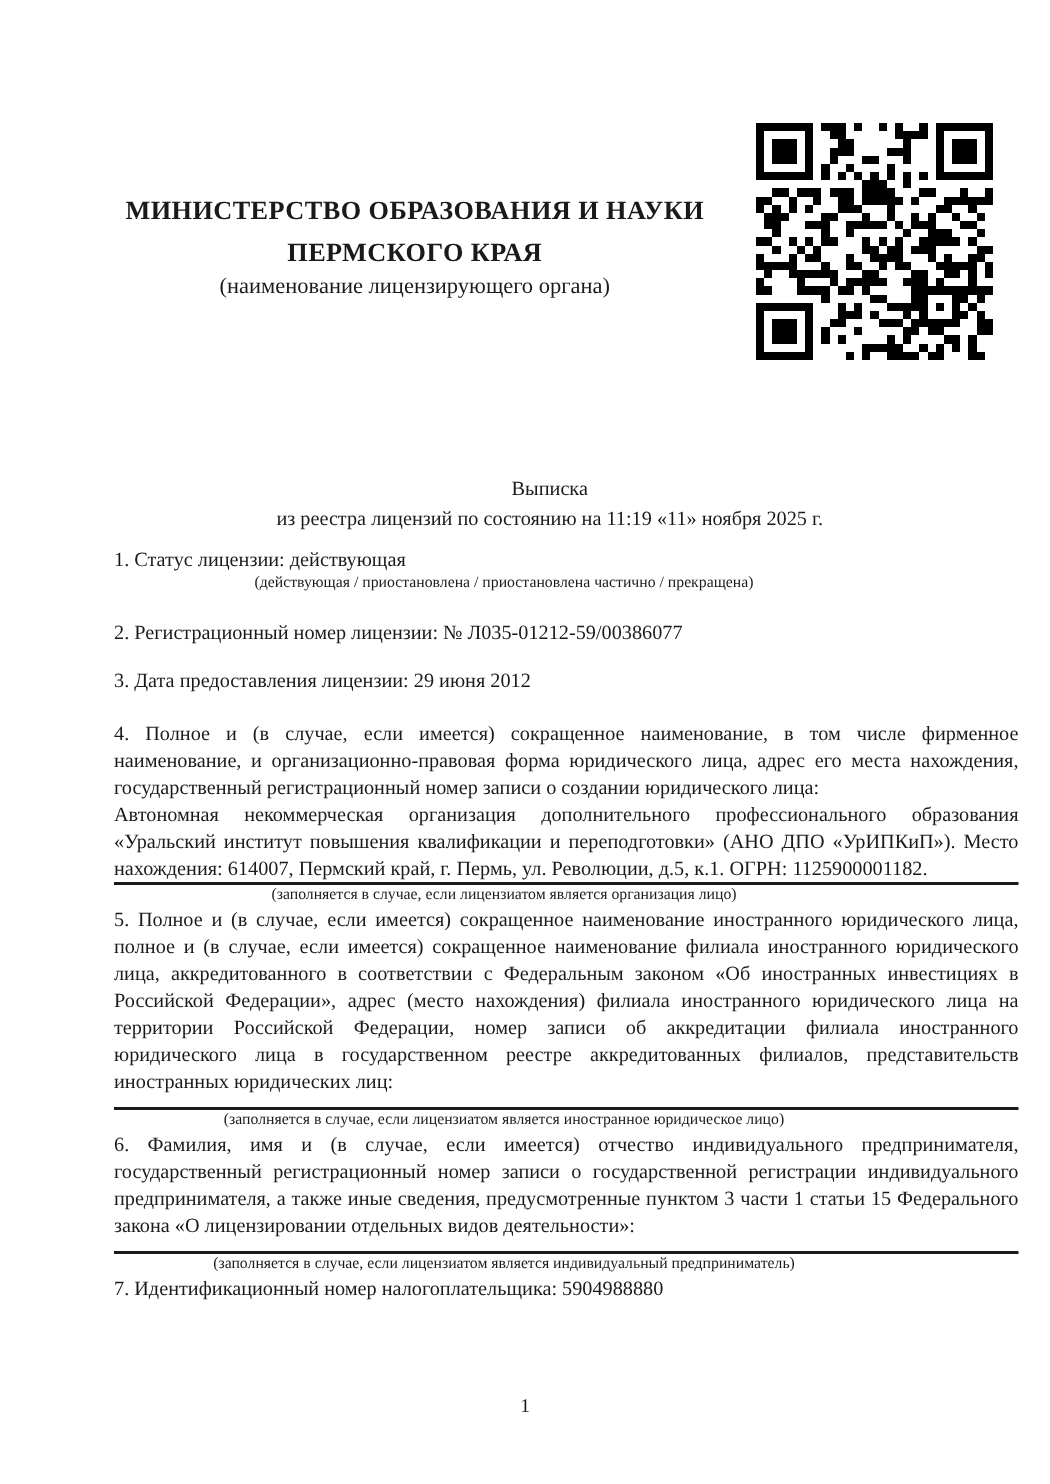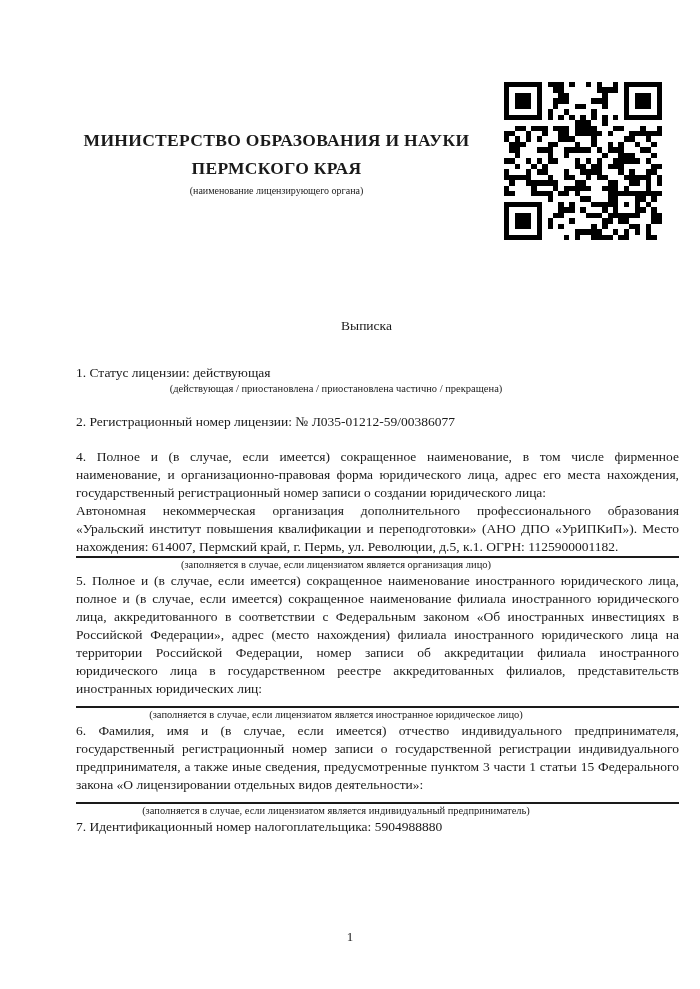--- a/index.html
+++ b/index.html
@@ -23,21 +23,21 @@
     width: 423px;
     text-align: center;
   }
   .ministry-name {
     font-weight: bold;
     font-size: 17.5px;
     line-height: 28px;
     letter-spacing: 0.3px;
   }
   .ministry-caption {
-    font-size: 10px;
+    font-size: 15px;
     line-height: 14px;
     margin-top: 2px;
   }
   .qr-wrap {
     position: absolute;
     left: 504px;
     top: 82px;
     width: 158px;
     height: 158px;
   }
@@ -497,29 +497,31 @@
         <rect x="19" y="28" width="1" height="1" fill="#000000"></rect>
         <rect x="21" y="28" width="1" height="1" fill="#000000"></rect>
         <rect x="22" y="28" width="1" height="1" fill="#000000"></rect>
         <rect x="26" y="28" width="1" height="1" fill="#000000"></rect>
         <rect x="27" y="28" width="1" height="1" fill="#000000"></rect>
       </svg>
   </div>
 
   <div class="doc-title">
     <div>Выписка</div>
+    <div>из реестра лицензий по состоянию на 11:19 «11» ноября 2025 г.</div>
   </div>
 
   <div class="content">
 
     <div class="item-line">1. Статус лицензии: действующая</div>
     <div class="small-caption">(действующая / приостановлена / приостановлена частично / прекращена)</div>
 
     <div class="item-line mt17">2. Регистрационный номер лицензии: № Л035-01212-59/00386077</div>
 
+    <div class="item-line mt14">3. Дата предоставления лицензии: 29 июня 2012</div>
 
     <div class="para mt17">4. Полное и (в случае, если имеется) сокращенное наименование, в том числе фирменное наименование, и организационно-правовая форма юридического лица, адрес его места нахождения, государственный регистрационный номер записи о создании юридического лица:</div>
     <div class="para">Автономная некоммерческая организация дополнительного профессионального образования «Уральский институт повышения квалификации и переподготовки» (АНО ДПО «УрИПКиП»). Место нахождения: 614007, Пермский край, г. Пермь, ул. Революции, д.5, к.1. ОГРН: 1125900001182.</div>
     <hr class="fill-rule">
     <div class="small-caption">(заполняется в случае, если лицензиатом является организация лицо)</div>
 
     <div class="para mt20">5. Полное и (в случае, если имеется) сокращенное наименование иностранного юридического лица, полное и (в случае, если имеется) сокращенное наименование филиала иностранного юридического лица, аккредитованного в соответствии с Федеральным законом «Об иностранных инвестициях в Российской Федерации», адрес (место нахождения) филиала иностранного юридического лица на территории Российской Федерации, номер записи об аккредитации филиала иностранного юридического лица в государственном реестре аккредитованных филиалов, представительств иностранных юридических лиц:</div>
     <hr class="fill-rule mt8">
     <div class="small-caption">(заполняется в случае, если лицензиатом является иностранное юридическое лицо)</div>
 

